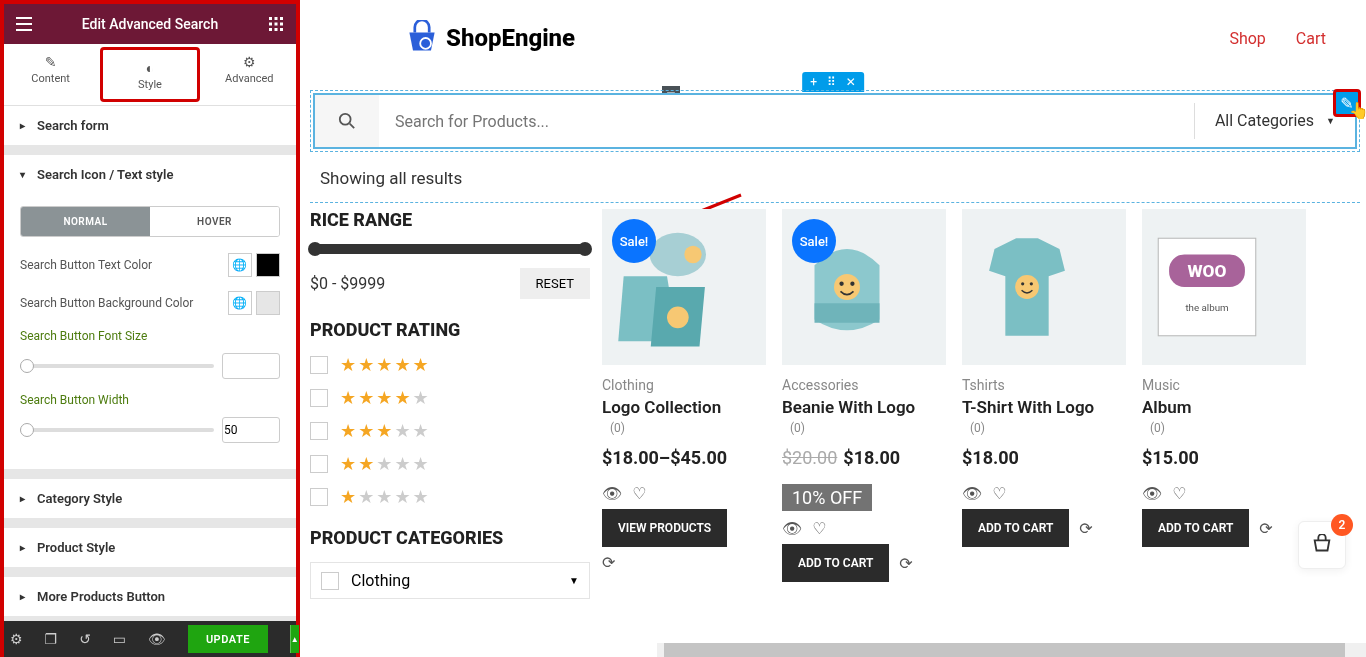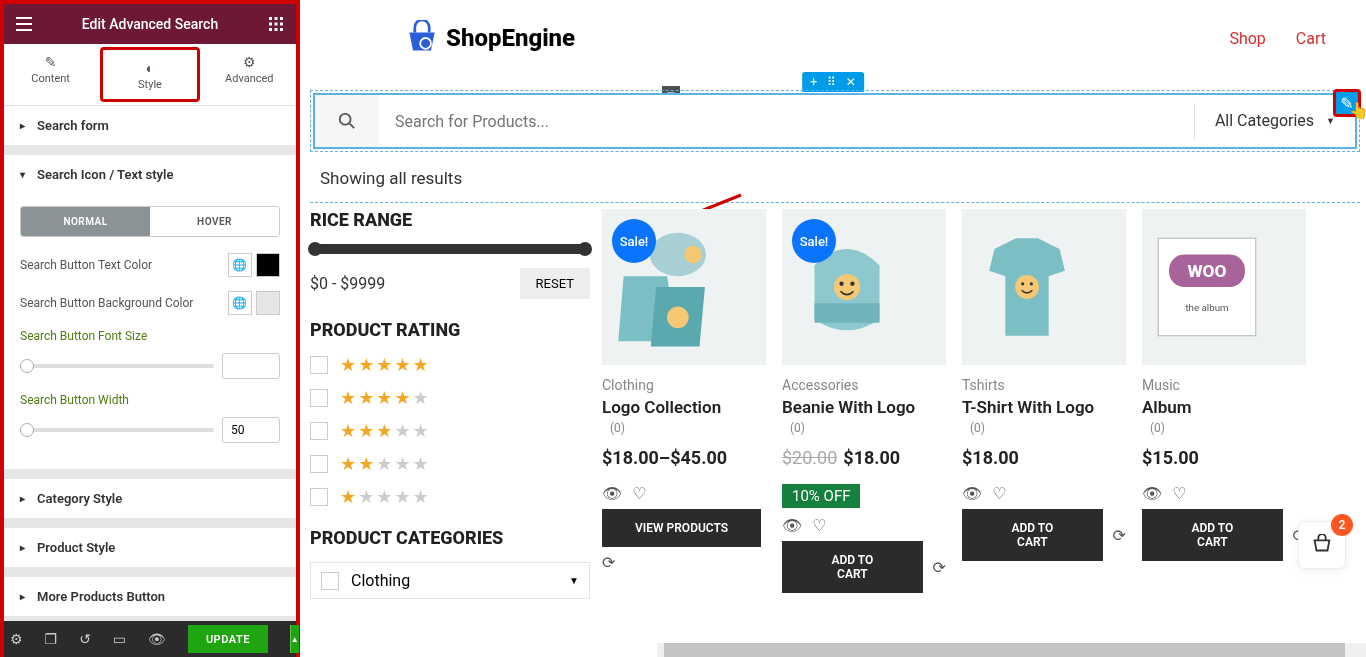--- a/index.html
+++ b/index.html
@@ -31,21 +31,21 @@
 .color-controls { display: flex; gap: 4px; }
 .globe-box, .color-swatch { width: 24px; height: 24px; border: 1px solid #ccc; display: flex; align-items: center; justify-content: center; cursor: pointer; }
 .color-swatch.black { background: #000; }
 .color-swatch.light { background: #e6e6e6; }
 
 .slider-row { margin-bottom: 14px; }
 .slider-label { font-size: 12px; color: #4d7c0f; margin-bottom: 10px; display: block; }
 .slider-wrap { display: flex; align-items: center; gap: 8px; }
 .slider-track { flex: 1; height: 4px; background: #ddd; border-radius: 2px; position: relative; }
 .slider-thumb { width: 14px; height: 14px; background: #fff; border: 1px solid #aaa; border-radius: 50%; position: absolute; top: -5px; left: 0; }
-.slider-input { width: 58px; height: 26px; border: 1px solid #ccc; border-radius: 3px; padding: 0 8px; font-size: 12px; }
+.slider-input { width: 58px; height: 26px; border: 1px solid #ccc; border-radius: 3px; padding: 0 1px; font-size: 12px; }
 
 .panel-footer { height: 36px; background: #2b2b2b; display: flex; align-items: center; padding: 0 6px; gap: 22px; color: #ccc; }
 .footer-icon { cursor: pointer; font-size: 14px; }
 .update-btn { margin-left: auto; background: #1fa510; color: #fff; border: none; height: 28px; padding: 0 18px; font-size: 11px; font-weight: 600; letter-spacing: 0.5px; cursor: pointer; }
 .update-dd { background: #1fa510; color: #fff; height: 28px; width: 20px; border: none; border-left: 1px solid rgba(255,255,255,0.3); cursor: pointer; font-size: 8px; }
 
 
 .preview { flex: 1; height: 100%; overflow: hidden; position: relative; background: #fff; }
 .preview-inner { padding: 10px 0 0 4px; position: relative; }
 
@@ -96,23 +96,23 @@
 
 .products { display: flex; gap: 16px; flex: 1; }
 .pcard { width: 164px; }
 .pimg { width: 164px; height: 156px; background: #eef2f3; position: relative; margin-bottom: 12px; display: flex; align-items: center; }
 .sale-badge { position: absolute; left: 10px; top: 10px; width: 44px; height: 44px; background: #0a74ff; color: #fff; border-radius: 50%; display: flex; align-items: center; justify-content: center; font-size: 13px; font-weight: 500; }
 .pcat { font-size: 14px; color: #888; margin-bottom: 4px; }
 .ptitle { font-size: 17px; font-weight: 600; color: #222; margin-bottom: 4px; }
 .prcount { font-size: 12px; color: #888; margin-bottom: 12px; padding-left: 8px; }
 .pprice { font-size: 18px; font-weight: 700; color: #222; margin-bottom: 16px; }
 .pprice .old { color: #aaa; text-decoration: line-through; font-weight: 400; margin-right: 6px; }
-.discount { background: #15803d; color: #fff; display: inline-block; padding: 3px 10px; font-size: 15px; margin-bottom: 8px; }
+.discount { background: #737373; color: #fff; display: inline-block; padding: 3px 10px; font-size: 18px; margin-bottom: 8px; }
 .picons { display: flex; gap: 10px; color: #555; font-size: 16px; margin-bottom: 6px; }
-.add-btn { background: #2b2b2b; color: #fff; border: none; padding: 12px 33px; font-size: 12px; font-weight: 600; cursor: pointer; }
+.add-btn { background: #2b2b2b; color: #fff; border: none; padding: 12px 16px; font-size: 12px; font-weight: 600; cursor: pointer; }
 .card-foot { display: flex; align-items: center; gap: 10px; }
 .reload { font-size: 16px; color: #555; }
 
 .float-cart { position: absolute; right: 20px; bottom: 30px; width: 48px; height: 48px; background: #fff; border: 1px solid #eee; border-radius: 6px; display: flex; align-items: center; justify-content: center; font-size: 20px; box-shadow: 0 2px 8px rgba(0,0,0,0.06); }
 .cart-badge { position: absolute; top: -8px; right: -8px; width: 22px; height: 22px; background: #ff5722; color: #fff; border-radius: 50%; display: flex; align-items: center; justify-content: center; font-size: 12px; font-weight: 600; }
 
 .hscroll { position: absolute; bottom: 0; left: 357px; right: 0; height: 14px; background: #f0f0f0; }
 .hscroll-thumb { height: 100%; width: 96%; background: #c4c4c4; margin-left: 1%; }
 
 

